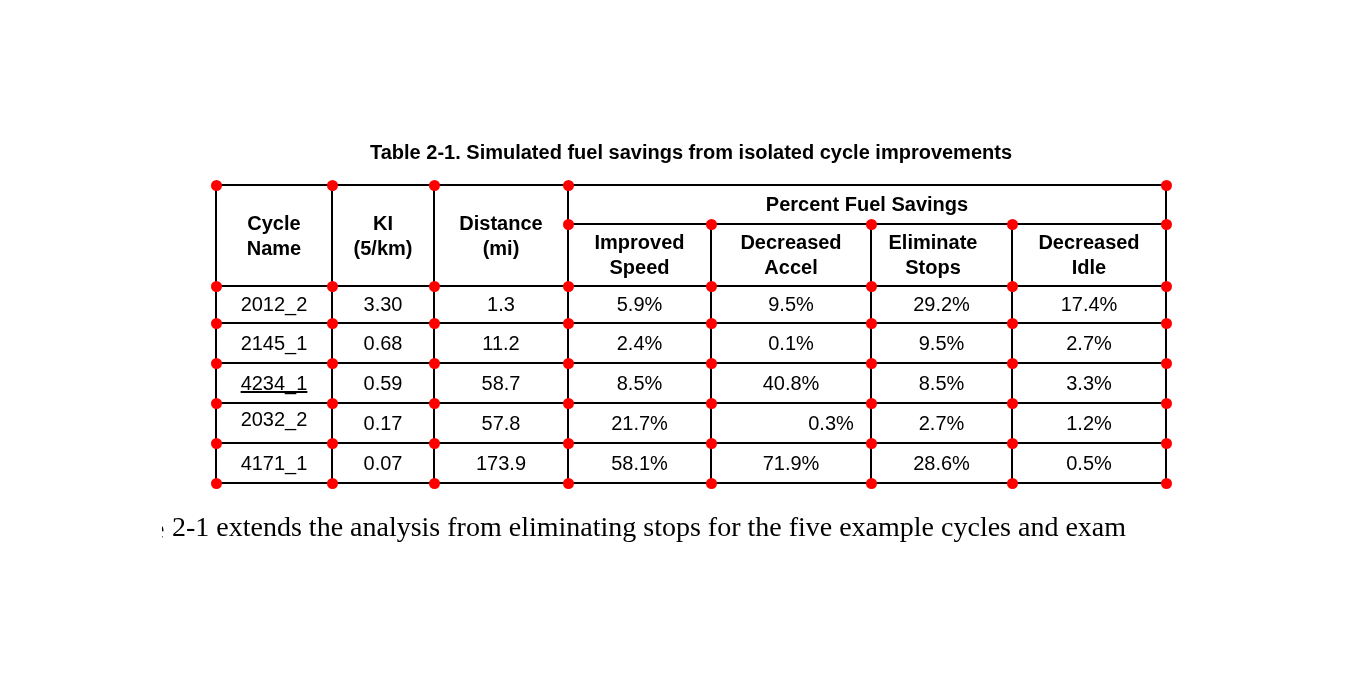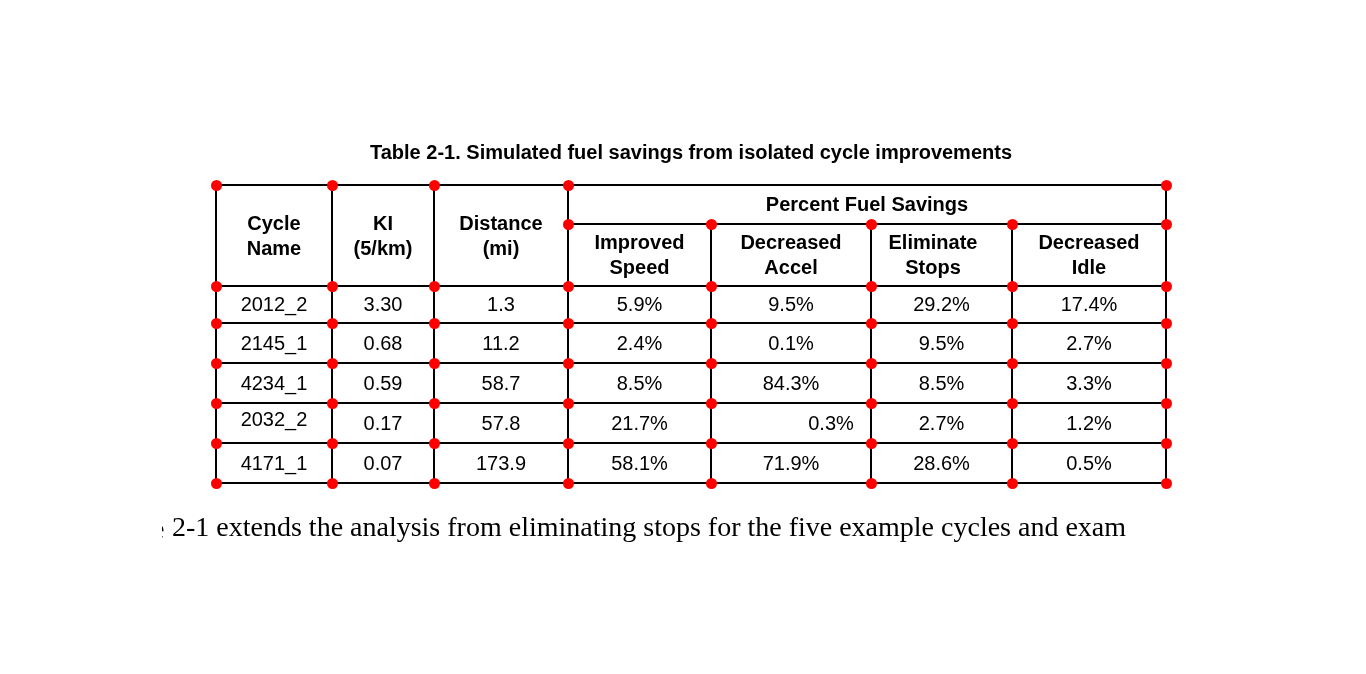--- a/index.html
+++ b/index.html
@@ -89,25 +89,25 @@
     <div class="cell dcell" style="left: 495px; top: 101px; width: 160px; height: 37px;">9.5%</div>
     <div class="cell dcell" style="left: 655px; top: 101px; width: 141px; height: 37px;">29.2%</div>
     <div class="cell dcell" style="left: 796px; top: 101px; width: 154px; height: 37px;">17.4%</div>
     <div class="cell dcell" style="left: 0px; top: 138px; width: 116px; height: 40px;">2145_1</div>
     <div class="cell dcell" style="left: 116px; top: 138px; width: 102px; height: 40px;">0.68</div>
     <div class="cell dcell" style="left: 218px; top: 138px; width: 134px; height: 40px;">11.2</div>
     <div class="cell dcell" style="left: 352px; top: 138px; width: 143px; height: 40px;">2.4%</div>
     <div class="cell dcell" style="left: 495px; top: 138px; width: 160px; height: 40px;">0.1%</div>
     <div class="cell dcell" style="left: 655px; top: 138px; width: 141px; height: 40px;">9.5%</div>
     <div class="cell dcell" style="left: 796px; top: 138px; width: 154px; height: 40px;">2.7%</div>
-    <div class="cell dcell" style="left: 0px; top: 178px; width: 116px; height: 40px;">4234_1</div>
+    <div class="cell dcell" style="left: 0px; top: 178px; width: 116px; height: 40px; text-decoration: underline;">4234_1</div>
     <div class="cell dcell" style="left: 116px; top: 178px; width: 102px; height: 40px;">0.59</div>
     <div class="cell dcell" style="left: 218px; top: 178px; width: 134px; height: 40px;">58.7</div>
     <div class="cell dcell" style="left: 352px; top: 178px; width: 143px; height: 40px;">8.5%</div>
-    <div class="cell dcell" style="left: 495px; top: 178px; width: 160px; height: 40px;">84.3%</div>
+    <div class="cell dcell" style="left: 495px; top: 178px; width: 160px; height: 40px;">40.8%</div>
     <div class="cell dcell" style="left: 655px; top: 178px; width: 141px; height: 40px;">8.5%</div>
     <div class="cell dcell" style="left: 796px; top: 178px; width: 154px; height: 40px;">3.3%</div>
     <div class="cell dcell" style="left: 0px; top: 218px; width: 116px; height: 32px;">2032_2</div>
     <div class="cell dcell" style="left: 116px; top: 218px; width: 102px; height: 40px;">0.17</div>
     <div class="cell dcell" style="left: 218px; top: 218px; width: 134px; height: 40px;">57.8</div>
     <div class="cell dcell" style="left: 352px; top: 218px; width: 143px; height: 40px;">21.7%</div>
     <div class="cell dcell" style="left: 495px; top: 218px; width: 160px; height: 40px; padding-left: 40px;">0.3%</div>
     <div class="cell dcell" style="left: 655px; top: 218px; width: 141px; height: 40px;">2.7%</div>
     <div class="cell dcell" style="left: 796px; top: 218px; width: 154px; height: 40px;">1.2%</div>
     <div class="cell dcell" style="left: 0px; top: 258px; width: 116px; height: 40px;">4171_1</div>

